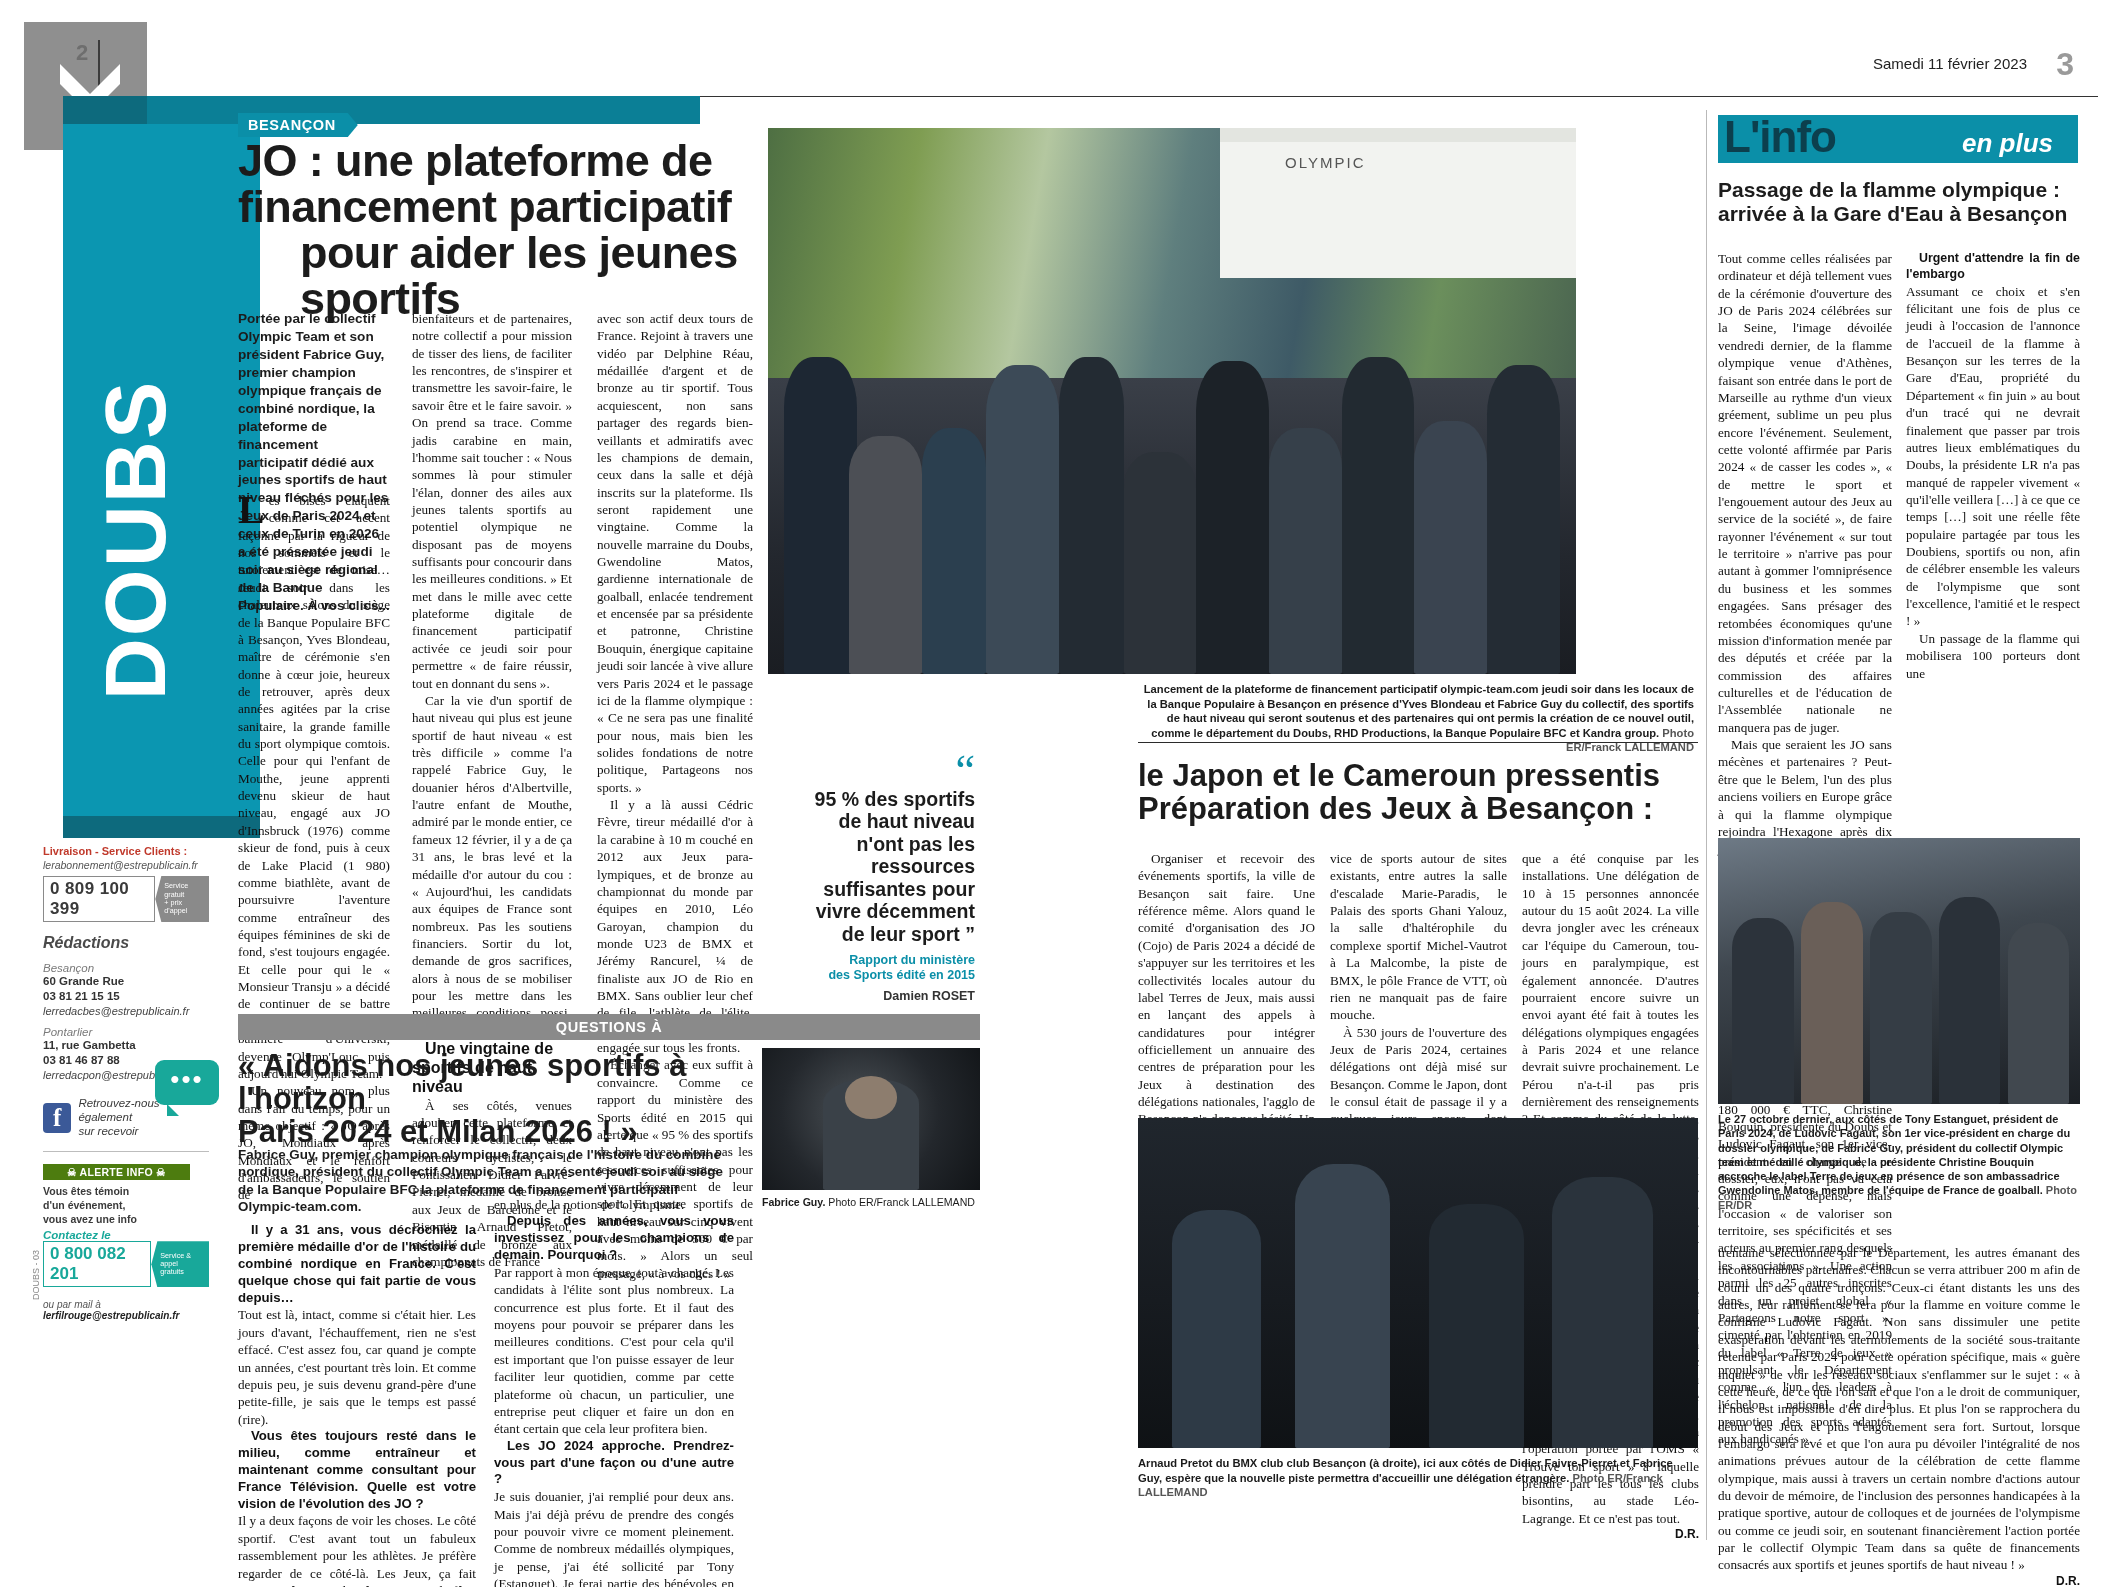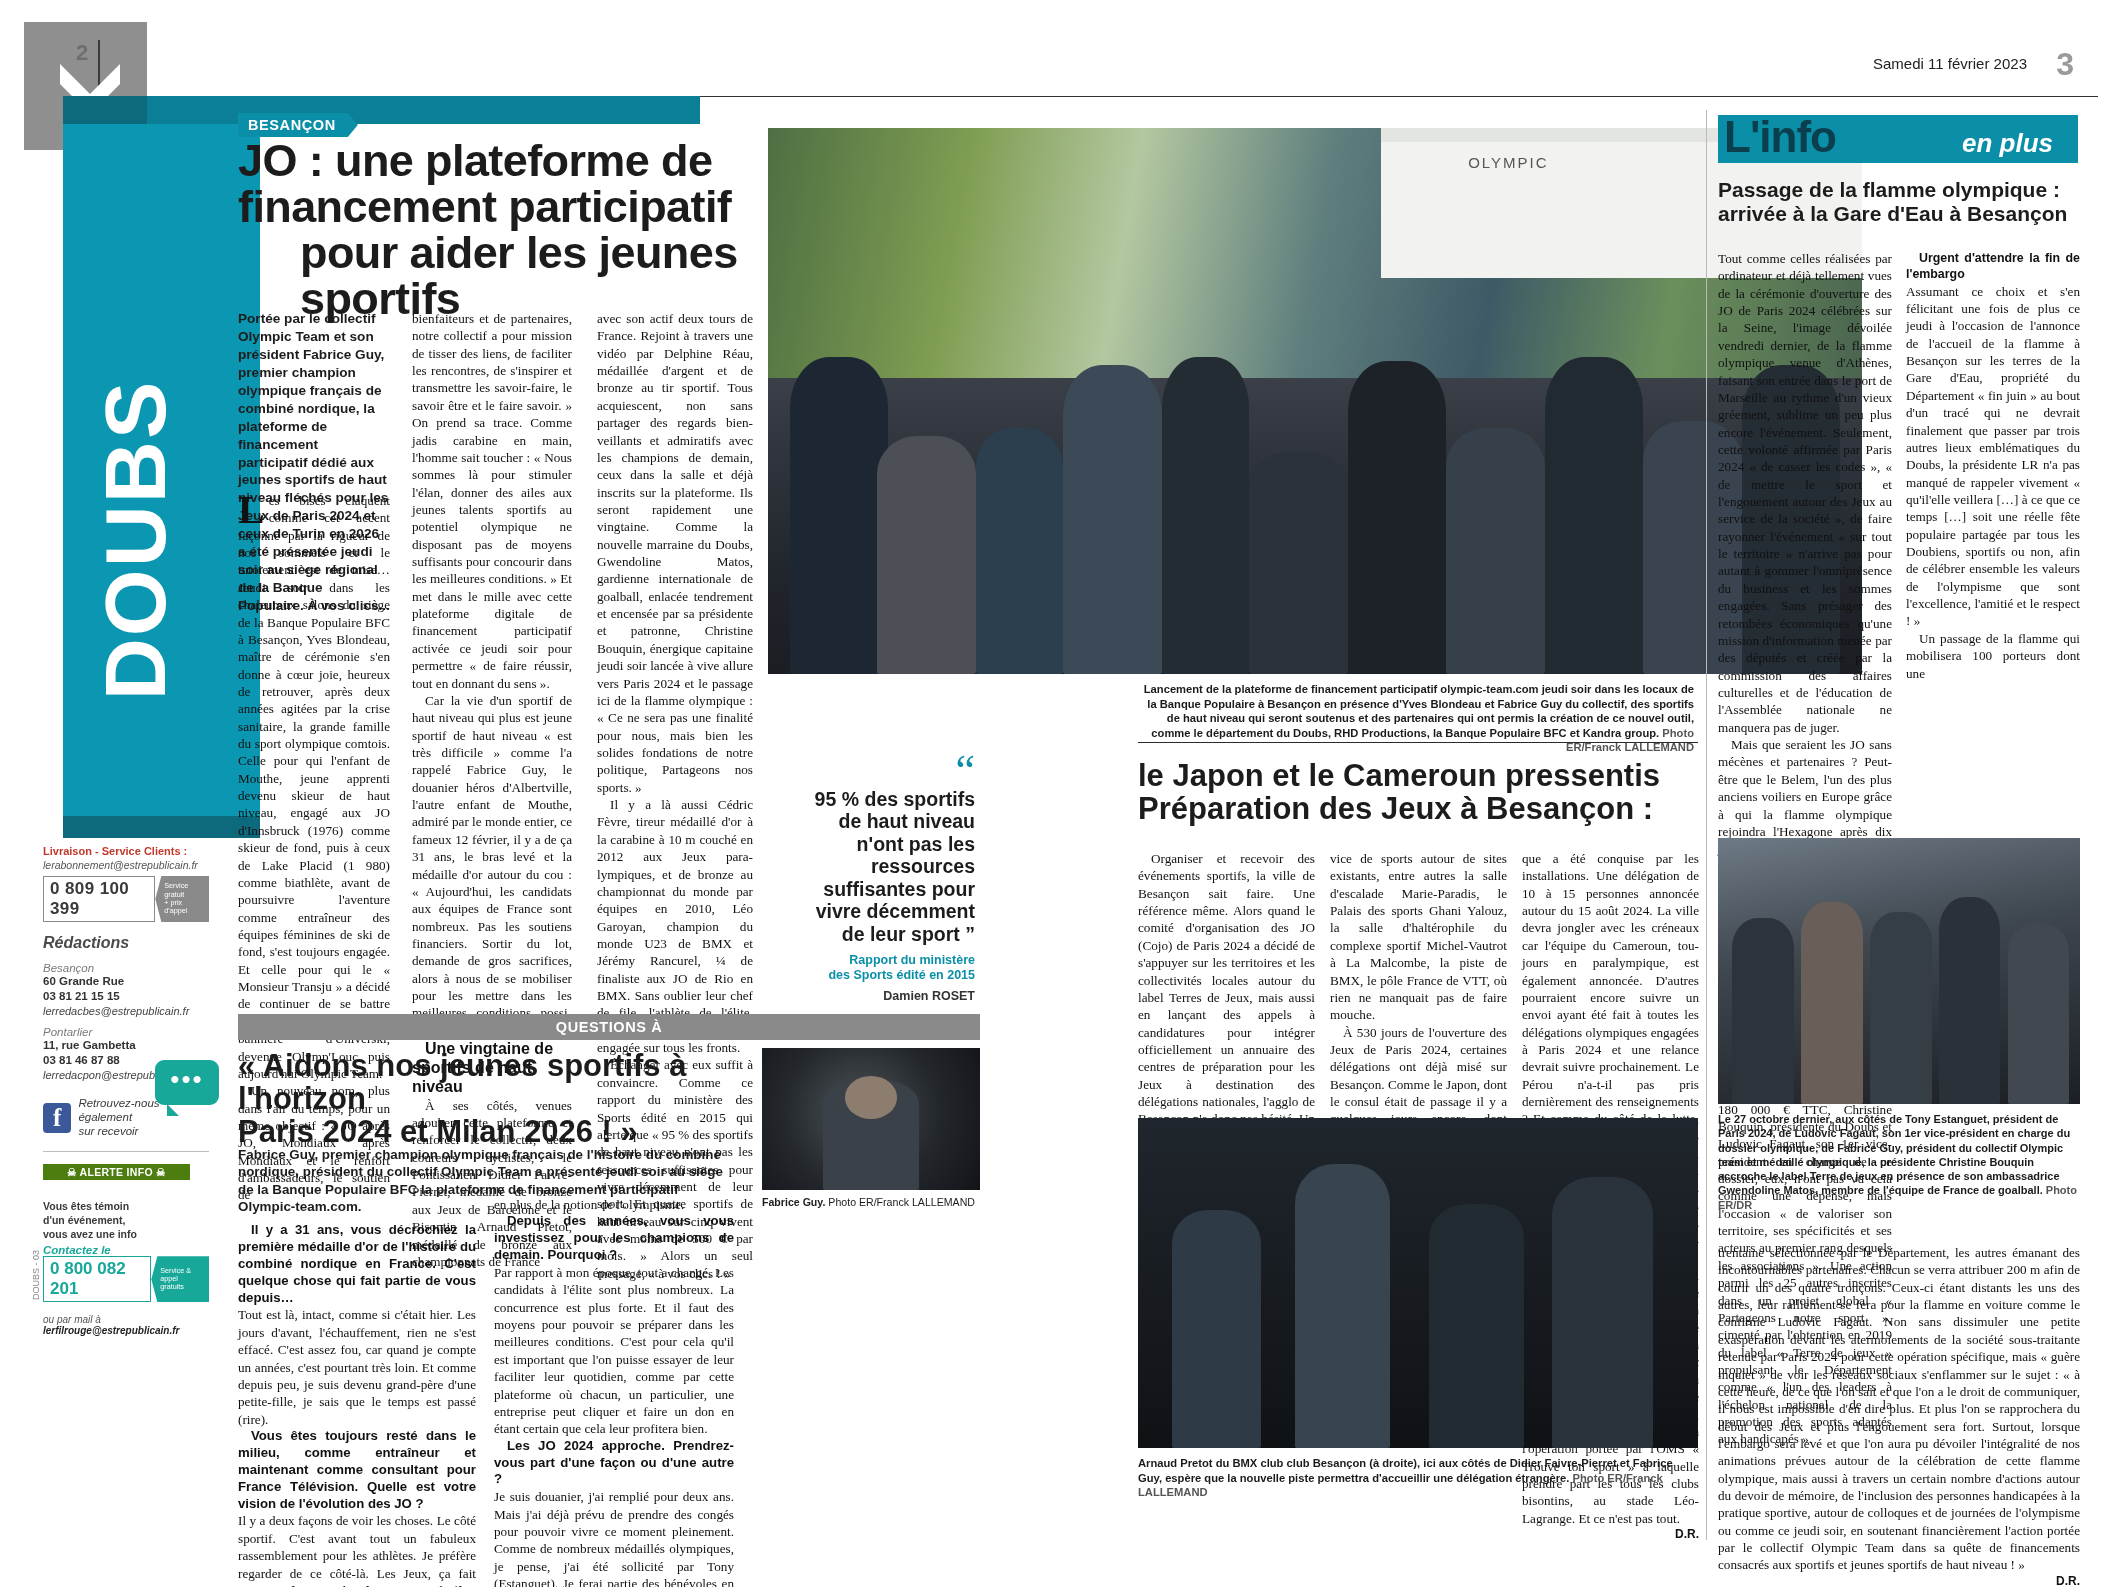--- a/index.html
+++ b/index.html
@@ -71,21 +71,21 @@
     width:30px; height:30px; background:#3b5998; color:#fff; border-radius:4px;
     font-family:"Liberation Serif", serif; font-weight:bold; font-size:25px;
     text-align:center; line-height:30px;
   }
   .fb-txt { font-size:11.5px; font-style:italic; color:#3a3a3a; line-height:1.2; }
   .sep { height:1px; background:#bdbdbd; margin:13px 0 10px; }
   .alerte {
     display:inline-block; background:#4d7c0f; color:#fff; font-size:10.5px; font-weight:bold;
     padding:2px 24px; letter-spacing:0.3px;
   }
-  .alerte-txt { font-size:10.5px; font-weight:bold; color:#3a3a3a; line-height:1.3; margin-top:20px;}
+  .alerte-txt { font-size:10.5px; font-weight:bold; color:#3a3a3a; line-height:1.3; margin-top:5px;}
   .contactez { font-size:11.5px; font-weight:bold; font-style:italic; color:#18a89a; margin-top:3px;}
   .phone-box2 { border:1.4px solid #18a89a; padding:2px 6px; font-size:17px; font-weight:bold; color:#18a89a; }
   .phone-flag2 {
     background:#18a89a; color:#fff; font-size:7.2px; line-height:1.15; padding:3px 5px 3px 9px;
     clip-path:polygon(6px 0, 100% 0, 100% 100%, 6px 100%, 0 50%);
     display:flex; align-items:center;
   }
   .mailto { font-size:10px; font-style:italic; color:#555; margin-top:3px; }
   .mailto b { color:#222; }
   .bubble {
@@ -150,21 +150,21 @@
     font-family:"Liberation Sans", sans-serif; font-weight:bold; font-size:12.5px;
     color:#0b8fa8; margin-top:8px; line-height:1.2;
   }
   .pq-author {
     font-family:"Liberation Sans", sans-serif; font-weight:bold; font-size:12.5px;
     color:#333; margin-top:6px;
   }
 
   
   .photo-main {
-    position:absolute; left:768px; top:128px; width:1094px; height:546px;
+    position:absolute; left:768px; top:128px; width:808px; height:546px;
     background:#2a2f38; overflow:hidden;
   }
   .ph-screen { position:absolute; left:0; top:0; width:100%; height:260px;
     background:linear-gradient(100deg,#4e6f43 0%,#7f9d52 18%,#b4c7a0 33%,#5f7f7e 50%,#3e5a66 66%,#6b8f5c 82%,#4a6450 100%); }
   .ph-white { position:absolute; left:56%; top:0; width:44%; height:150px; background:#f2f3f0; }
   .ph-white2{ position:absolute; left:56%; top:0; width:44%; height:14px; background:#e3e5e0; }
   .ph-olympic{ position:absolute; left:64%; top:26px; font-family:"Liberation Sans",sans-serif;
     font-size:15px; color:#555; letter-spacing:2px; }
   .ph-body { position:absolute; left:0; top:250px; width:100%; height:296px;
     background:linear-gradient(180deg,#3a3f48 0%,#23272e 60%,#1a1d22 100%); }

